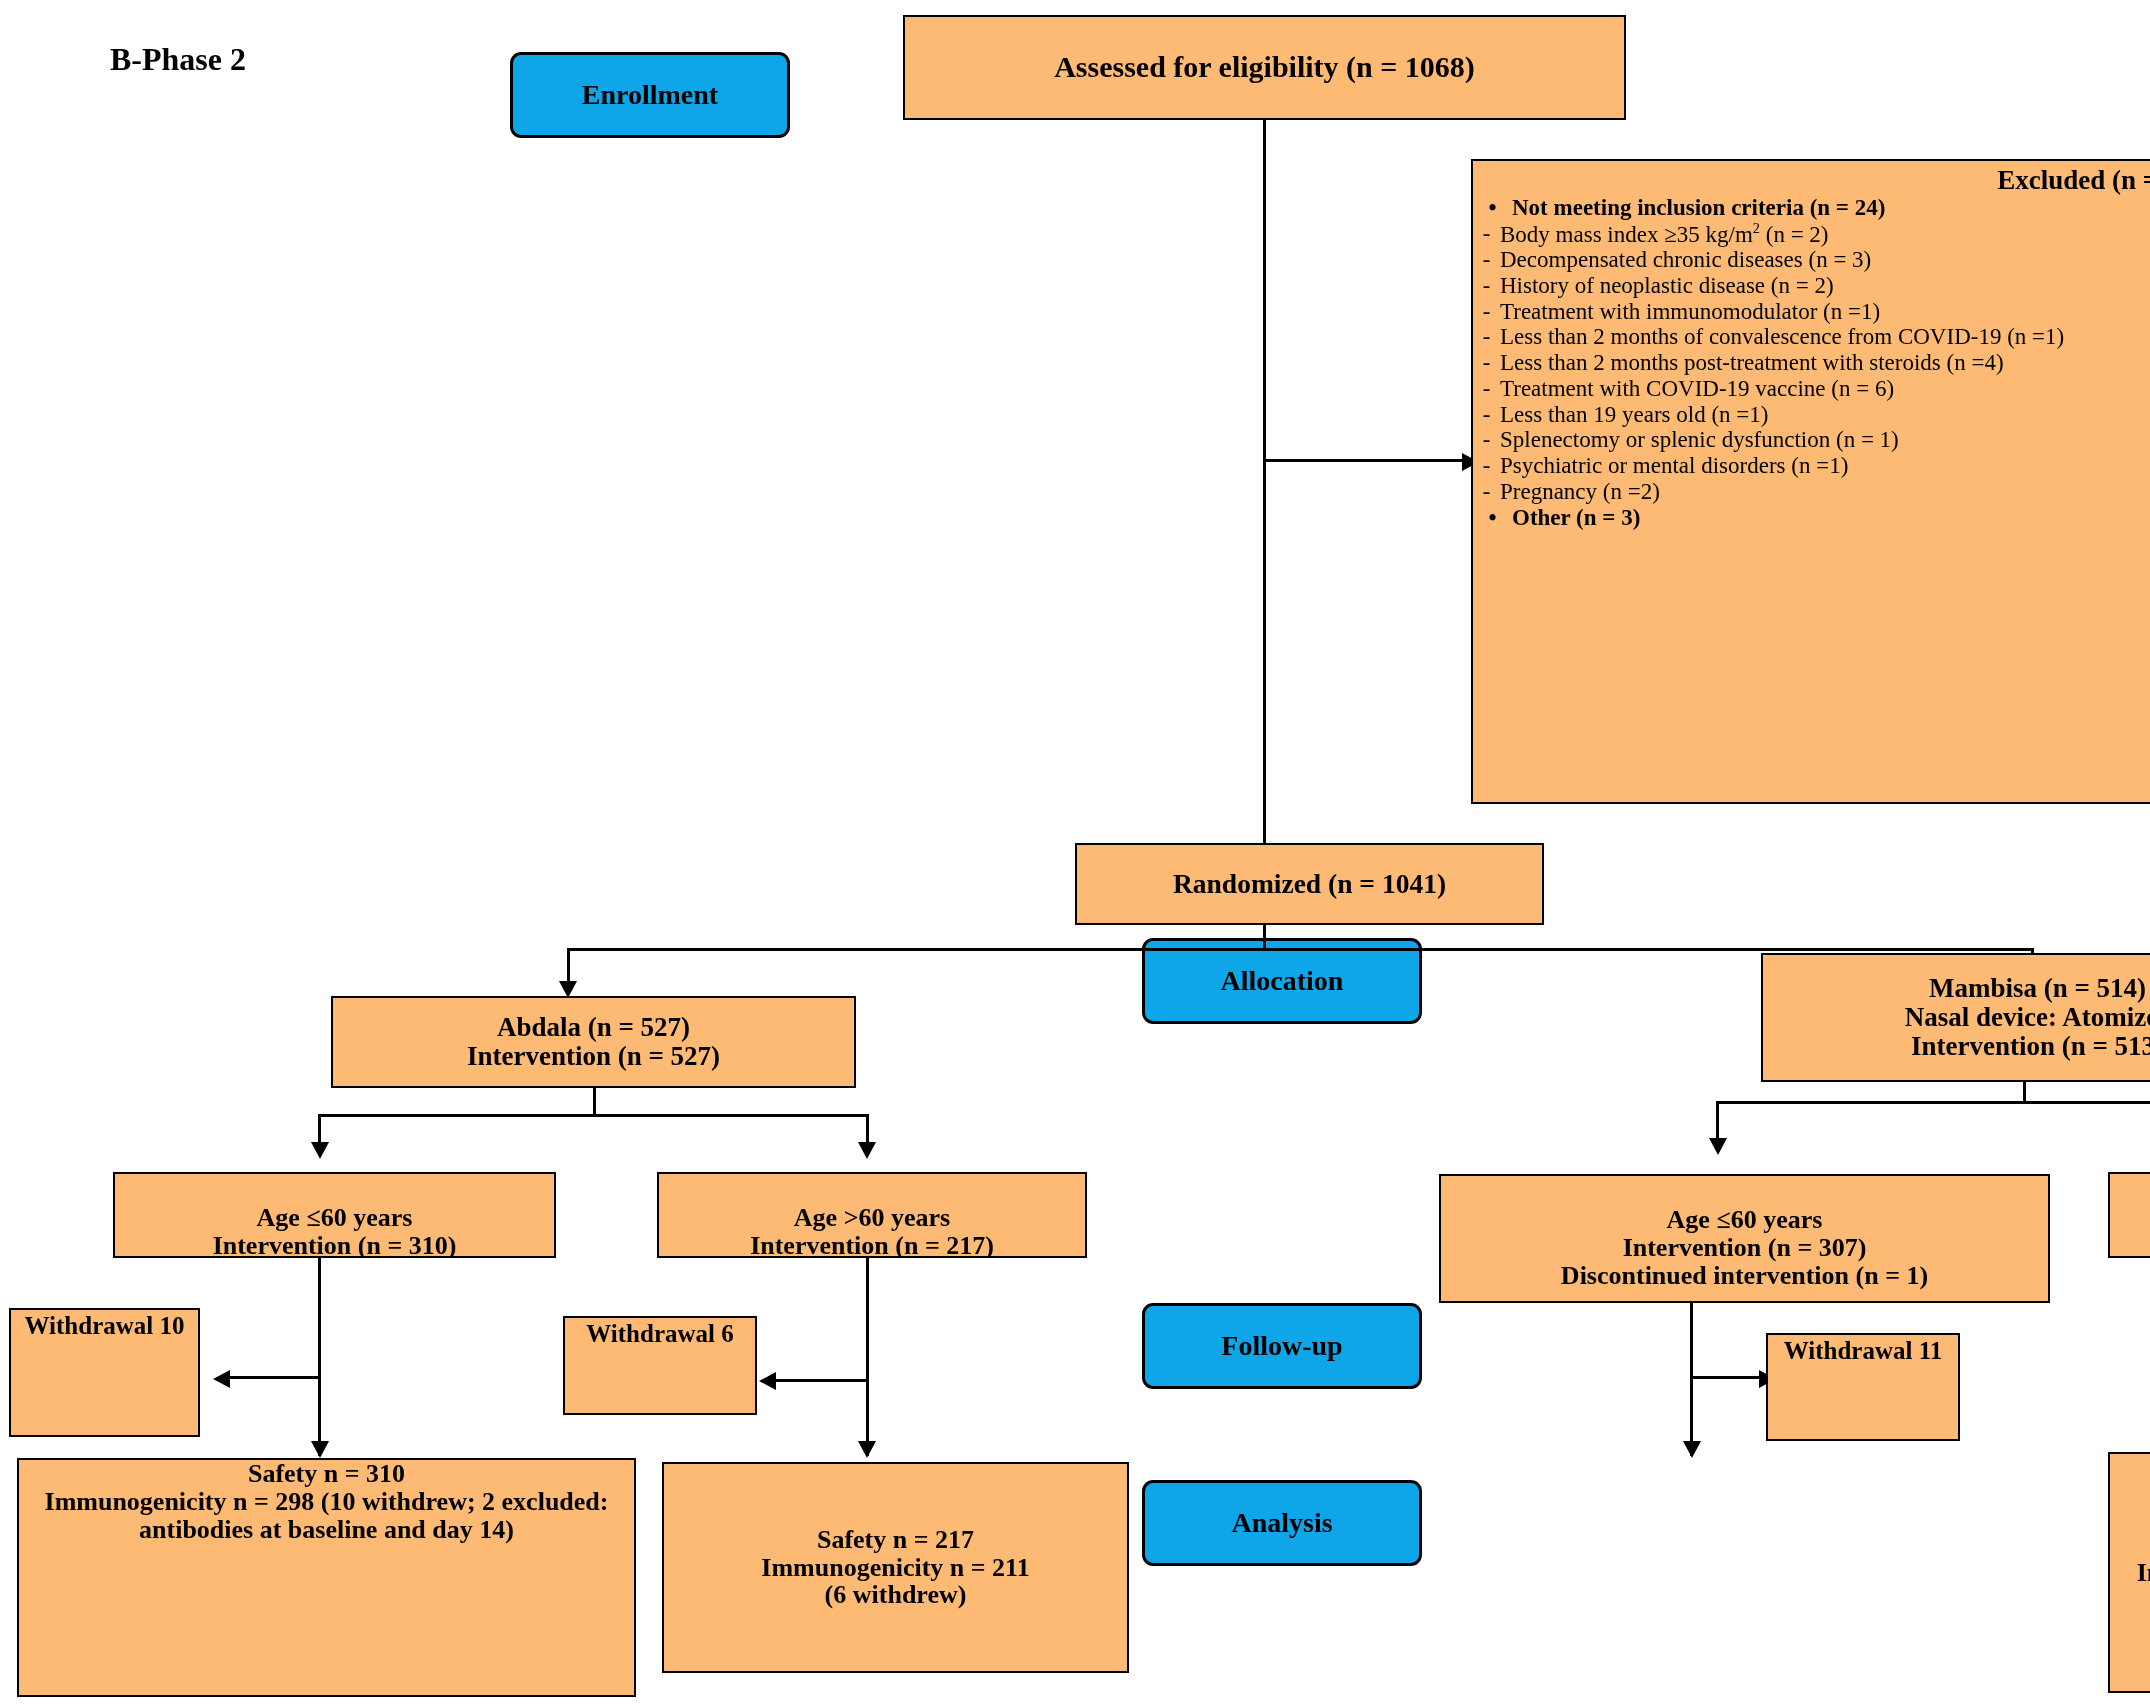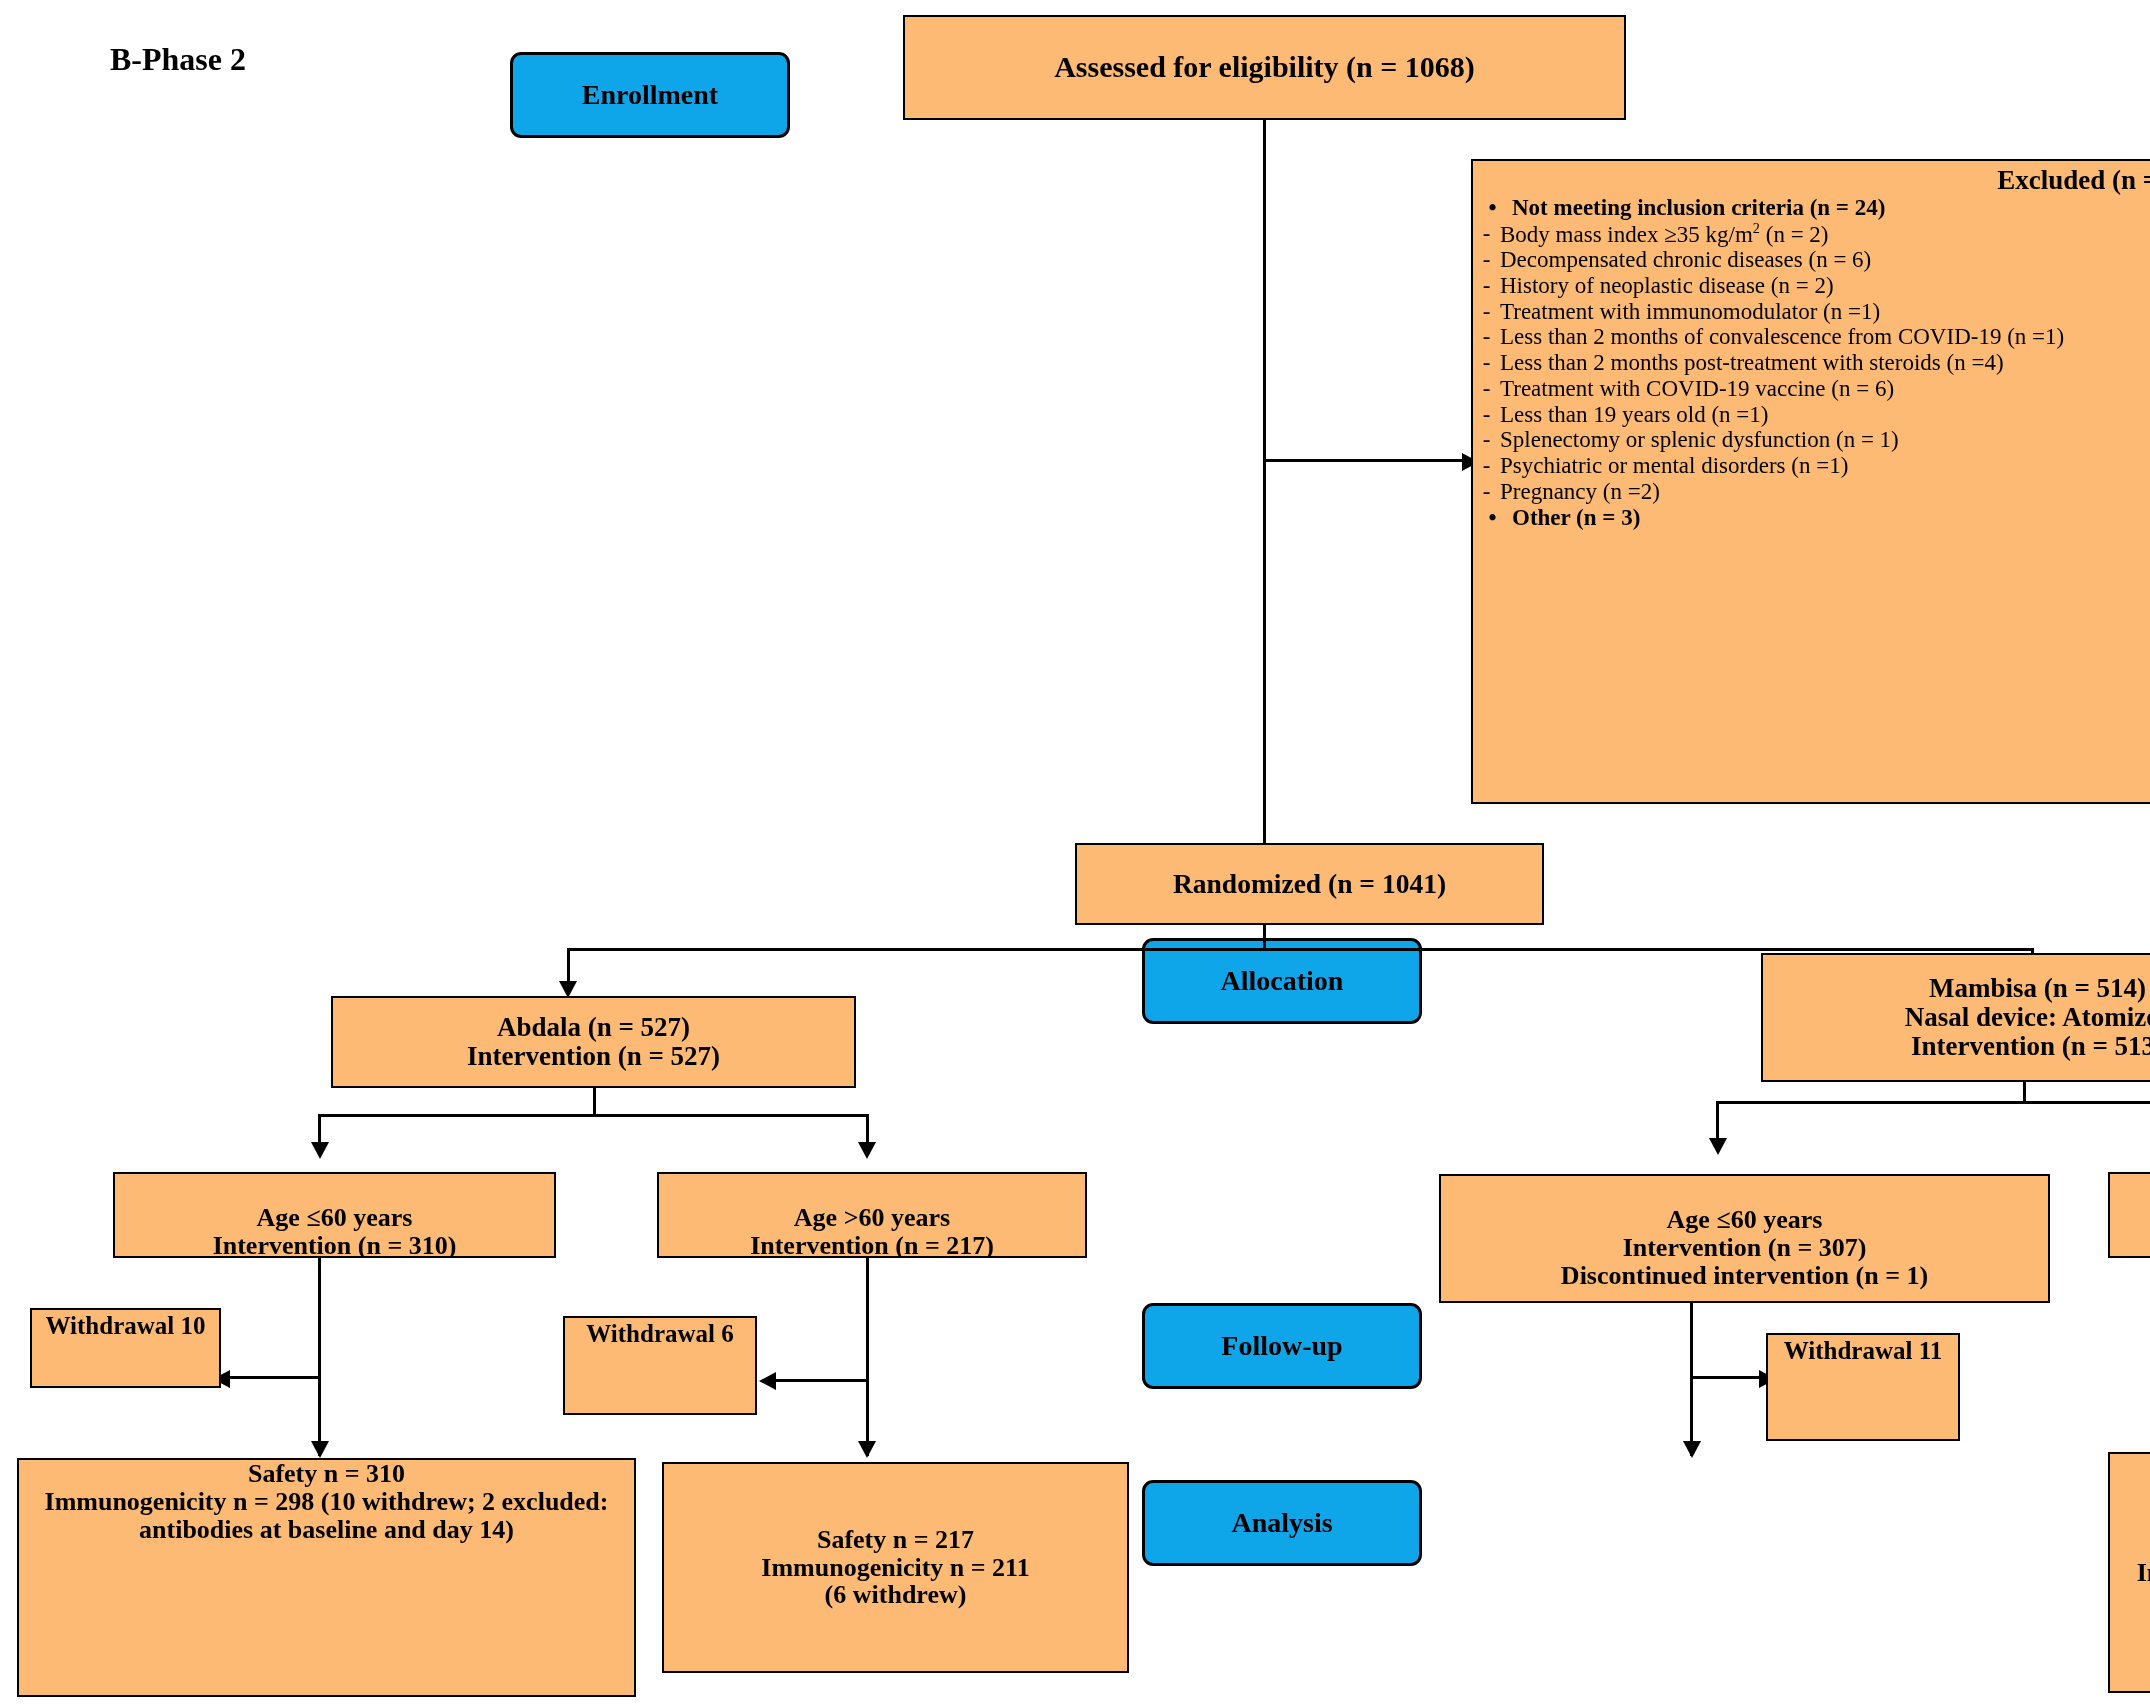--- a/index.html
+++ b/index.html
@@ -62,21 +62,21 @@
         <li class="bullet">
           <span class="mk">•</span>
           <span>Not meeting inclusion criteria (n = 24)</span>
         </li>
         <li>
           <span class="mk">-</span>
           <span>Body mass index ≥35 kg/m<span class="sup">2</span> (n = 2)</span>
         </li>
         <li>
           <span class="mk">-</span>
-          <span>Decompensated chronic diseases (n = 6)</span>
+          <span>Decompensated chronic diseases (n = 3)</span>
         </li>
         <li>
           <span class="mk">-</span>
           <span>History of neoplastic disease (n = 2)</span>
         </li>
         <li>
           <span class="mk">-</span>
           <span>Treatment with immunomodulator (n =1)</span>
         </li>
         <li>
@@ -164,21 +164,21 @@
   </div>
   <div class="box" style="left:2108px;top:1172px;width:439px;height:86px;font-size:26px;white-space:pre-line;overflow:hidden;">
     <span class="txt" style="padding-top:2.6px;">Age &gt;60 years
 Intervention (n = 206)</span>
   </div>
 
   <div class="vline" style="left:318px;top:1258px;height:198px;"></div>
   <div class="hline" style="left:228px;top:1376px;width:92px;"></div>
   <div class="arr-left" style="left:213px;top:1370px;"></div>
   <div class="arr-down" style="left:311px;top:1441px;"></div>
-  <div class="box" style="left:30px;top:1308px;width:191px;height:80px;font-size:25px;overflow:hidden;">
+  <div class="box" style="left:9px;top:1308px;width:191px;height:129px;font-size:25px;overflow:hidden;">
     <span class="txt" style="padding-top:2.6px;">Withdrawal 10</span>
   </div>
 
   <div class="vline" style="left:866px;top:1258px;height:198px;"></div>
   <div class="hline" style="left:774px;top:1379px;width:94px;"></div>
   <div class="arr-left" style="left:759px;top:1372px;"></div>
   <div class="arr-down" style="left:858px;top:1441px;"></div>
   <div class="box" style="left:563px;top:1316px;width:194px;height:99px;font-size:25px;overflow:hidden;">
     <span class="txt" style="padding-top:2.6px;">Withdrawal 6</span>
   </div>

